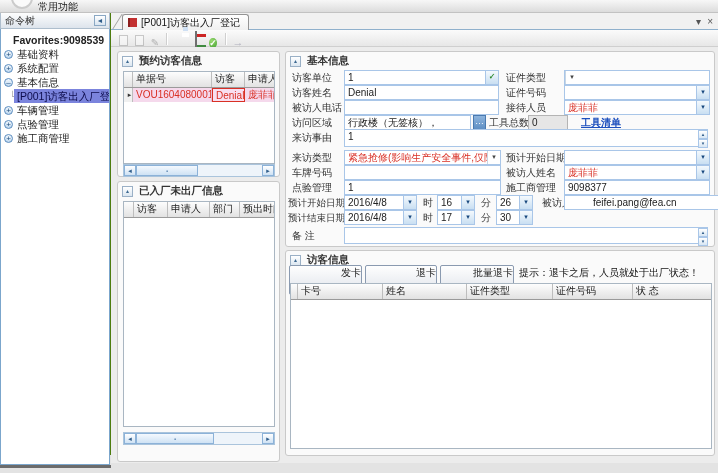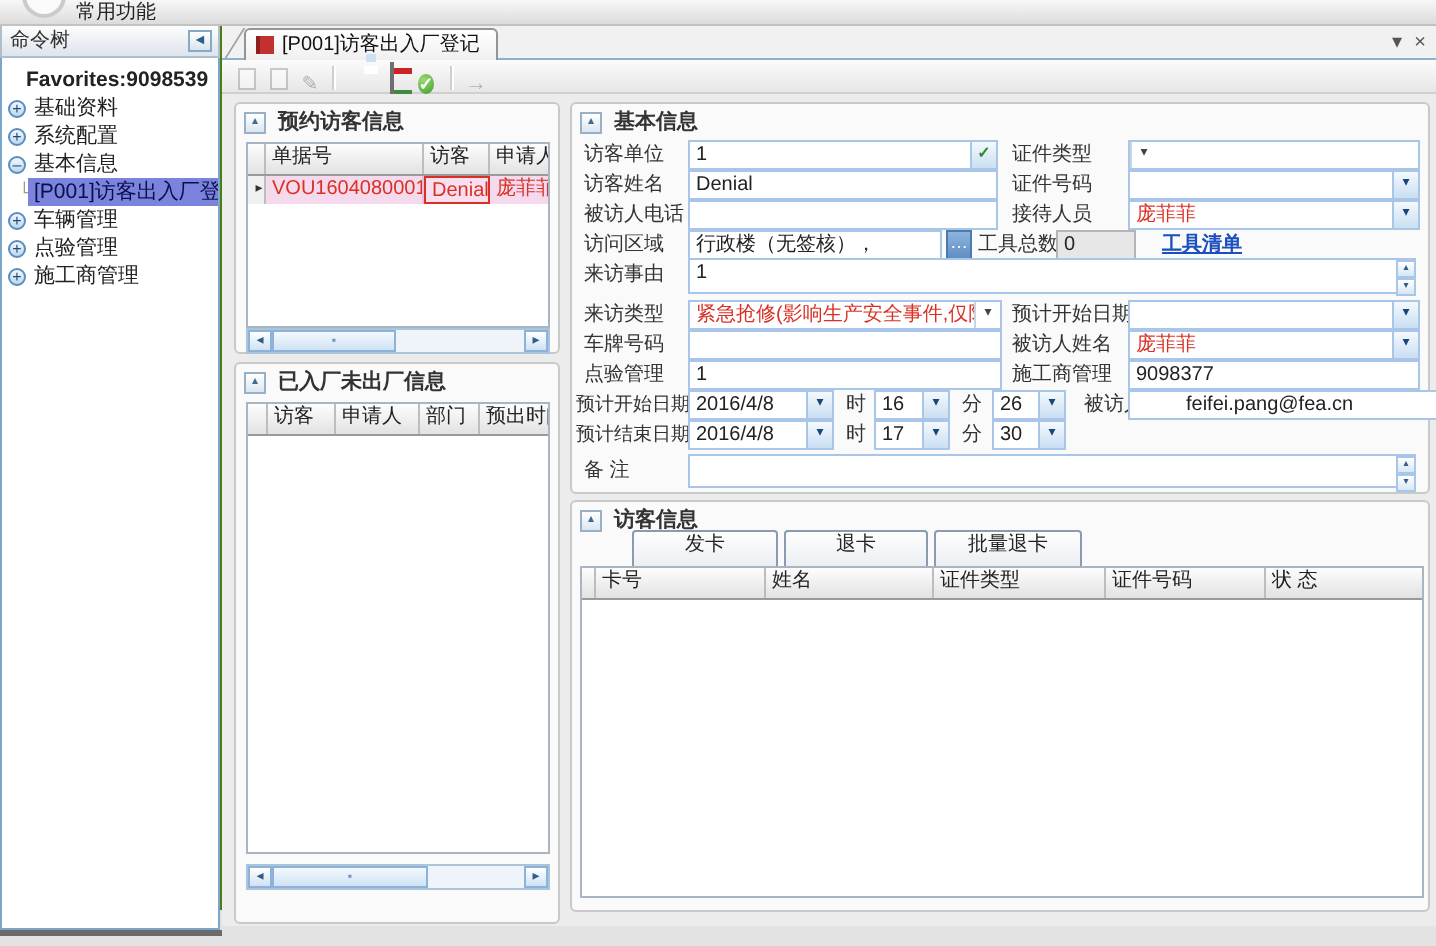--- a/index.html
+++ b/index.html
@@ -103,21 +103,21 @@
   .ell-btn{position:absolute;width:13px;height:15px;background:linear-gradient(#8db4dd,#5f8fc4);
            border:1px solid #4a7ab0;color:#fff;font-size:9px;line-height:11px;text-align:center;box-sizing:border-box;}
   .link{position:absolute;font-size:10px;color:#1c4fbe;text-decoration:underline;font-weight:bold;
         line-height:15px;white-space:nowrap;}
   .spin{position:absolute;width:10px;display:flex;flex-direction:column;box-sizing:border-box;}
   .spin i{flex:1;background:linear-gradient(#fff,#d7e6f4);border:1px solid #a9c6e8;color:#2f5d8a;
           font-size:5px;line-height:7px;text-align:center;font-style:normal;box-sizing:border-box;}
   
   .btn{position:absolute;height:30px;border:1px solid #8a9ab0;border-radius:2px;
        background:linear-gradient(#fefefe,#dfe3ea);font-size:10px;line-height:14px;
-       text-align:center;color:#222;box-sizing:border-box;margin-left:27px;}
+       text-align:right;color:#222;box-sizing:border-box;}
   .hint{position:absolute;font-size:10px;color:#111;white-space:nowrap;line-height:15px;}
 </style>
 </head>
 <body>
 
 <div class="screen">
 
   <div class="abs topbar">
     <div class="abs logo-circle"></div>
     <div class="abs quick-label">常用功能</div>
@@ -350,20 +350,21 @@
     </div>
 
     <div class="panel" style="left:174px;top:203px;width:430px;height:206px">
       <div class="phead">
         <span class="collapse">▴</span>
         <span class="ptitle">访客信息</span>
       </div>
       <div class="btn" style="left:3px;top:14px;width:73px">发卡</div>
       <div class="btn" style="left:79px;top:14px;width:72px">退卡</div>
       <div class="btn" style="left:154px;top:14px;width:74px">批量退卡</div>
+      <span class="hint" style="left:233px;top:14px">提示：退卡之后，人员就处于出厂状态！</span>
       <div class="grid" style="left:4px;top:32px;width:422px;height:166px">
         <div class="ghead">
           <div class="gh" style="width:7px"></div>
           <div class="gh" style="width:85px">卡号</div>
           <div class="gh" style="width:84px">姓名</div>
           <div class="gh" style="width:86px">证件类型</div>
           <div class="gh" style="width:80px">证件号码</div>
           <div class="gh" style="width:80px;border-right:none">状 态</div>
         </div>
       </div>

